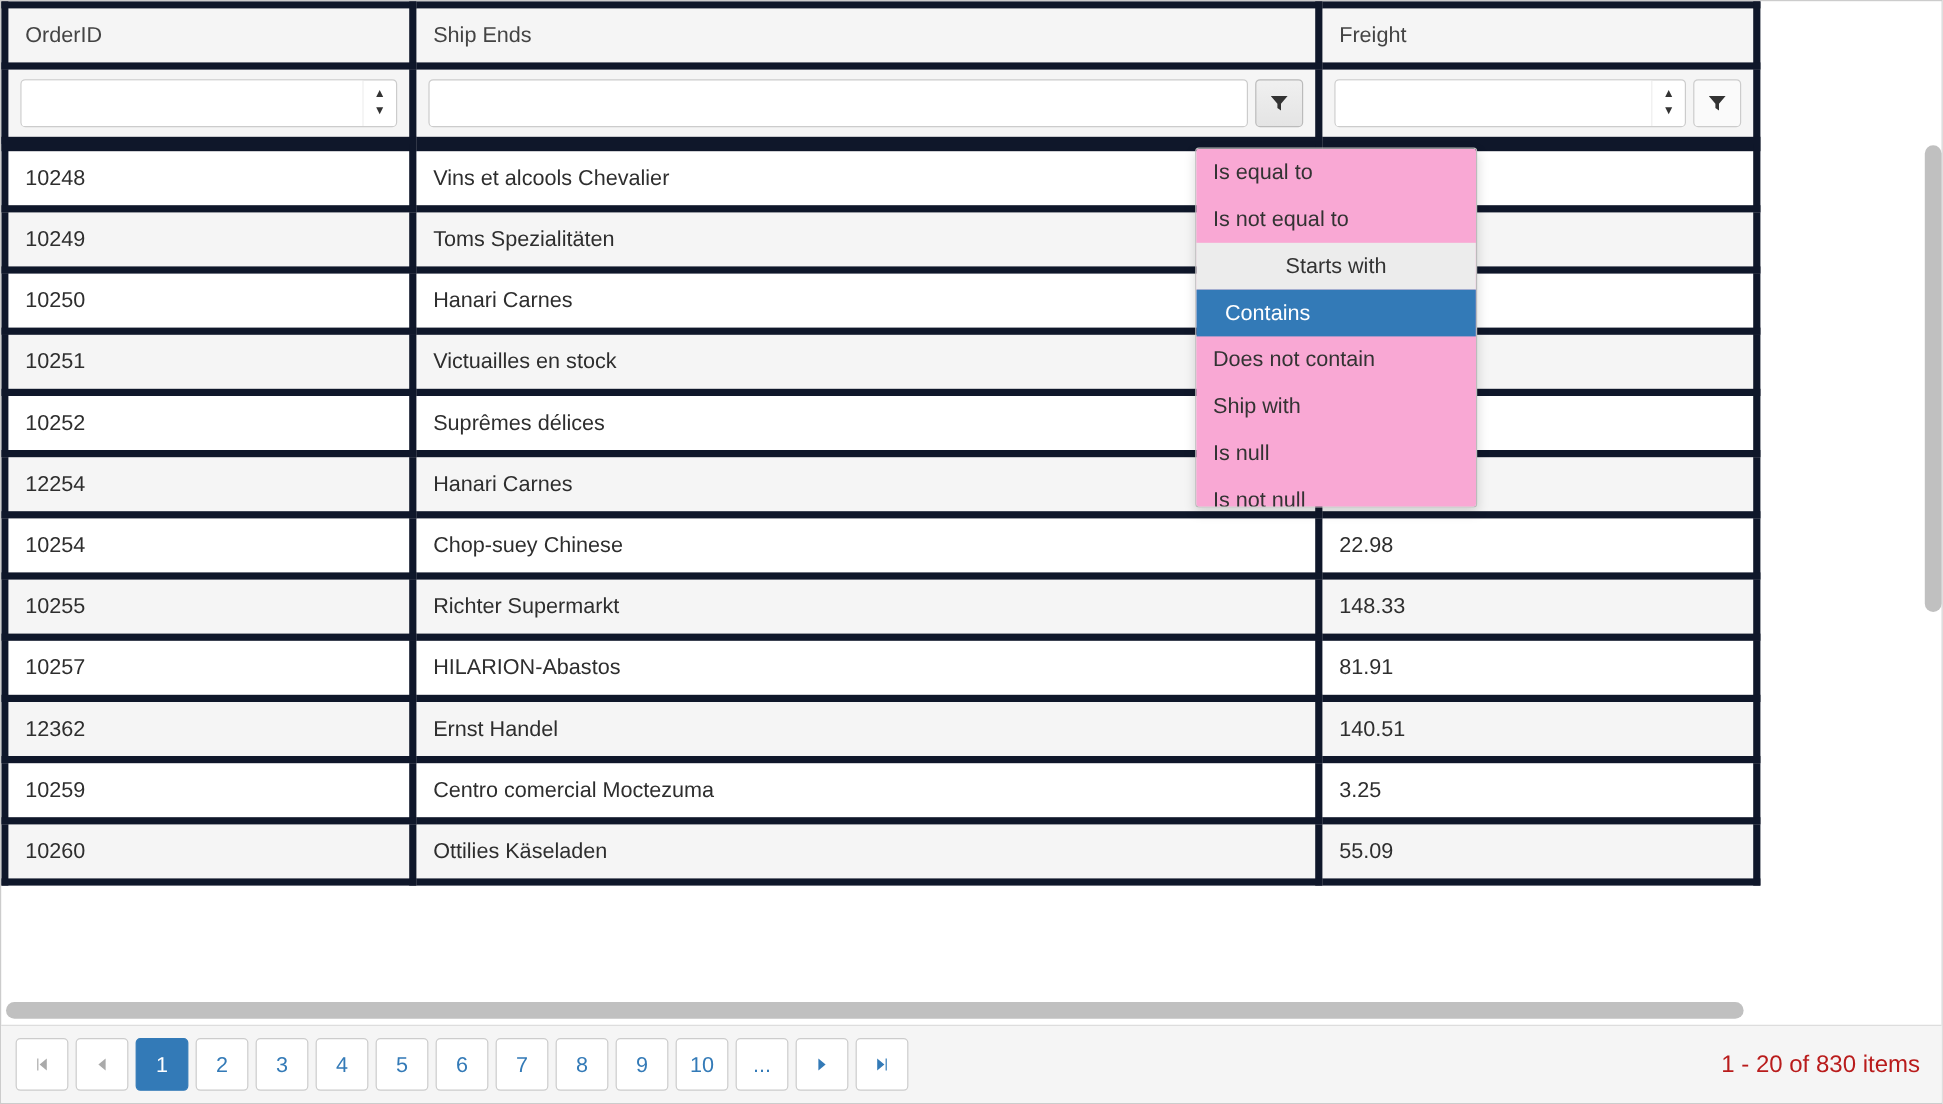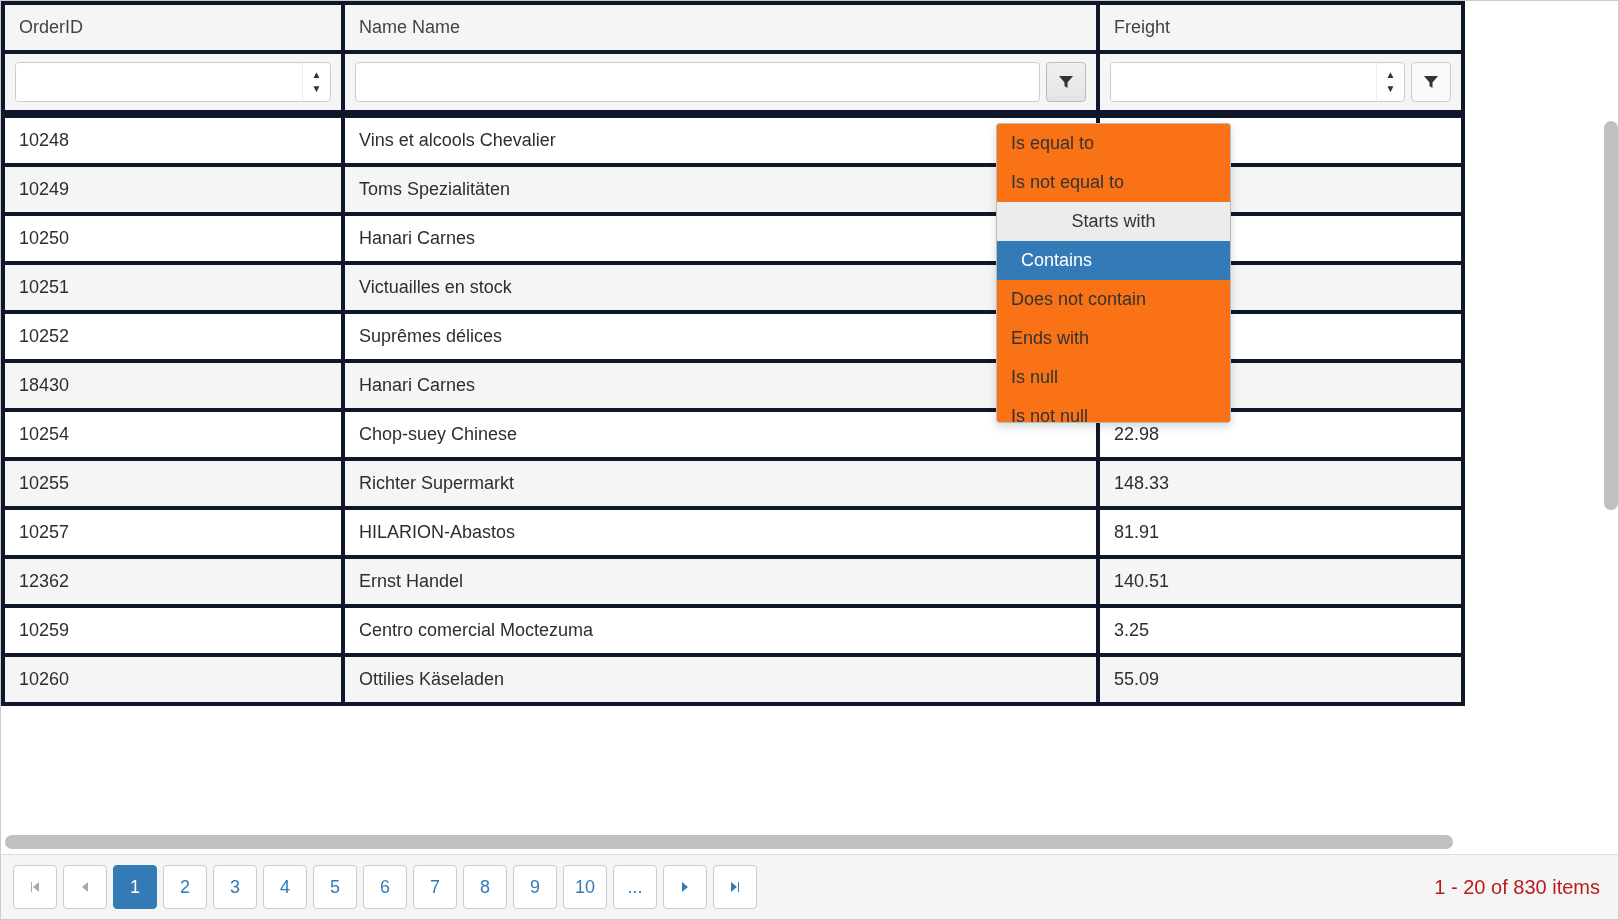--- a/index.html
+++ b/index.html
@@ -28,21 +28,21 @@
   }
   .grid-table {
     border-collapse: collapse;
     width: 1460px;
     table-layout: fixed;
   }
   col.col-orderid { width: 340px; }
   col.col-shipname { width: 755px; }
   col.col-freight { width: 365px; }
   th, td {
-    border: 4px solid #0f172a;
+    border: 6px solid #0f172a;
     padding: 12px 14px;
     text-align: left;
     font-weight: normal;
     overflow: hidden;
     text-overflow: ellipsis;
     white-space: nowrap;
   }
   thead th {
     background: #f5f5f5;
     color: #444;
@@ -123,21 +123,21 @@
     background: #f5f5f5;
   }
   tbody tr:nth-child(odd) td {
     background: #fff;
   }
   .dropdown-list {
     position: absolute;
     top: 122px;
     left: 995px;
     width: 235px;
-    background: #f97316;
+    background: #f9a8d4;
     border: 1px solid #bbb;
     border-radius: 3px 3px 3px 3px;
     box-shadow: 0 4px 10px rgba(0,0,0,0.15);
     z-index: 100;
     max-height: 300px;
     overflow-y: auto;
   }
   .dropdown-list::-webkit-scrollbar { width: 12px; }
   .dropdown-list::-webkit-scrollbar-track { background: #f0f0f0; border-radius: 6px;}
   .dropdown-list::-webkit-scrollbar-thumb { background: #bcbcbc; border-radius: 6px;}
@@ -246,21 +246,21 @@
   <div class="grid-scroll">
     <table class="grid-table">
       <colgroup>
         <col class="col-orderid">
           <col class="col-shipname">
           <col class="col-freight">
       </colgroup>
       <thead>
         <tr>
           <th>OrderID</th>
-          <th>Name Name</th>
+          <th>Ship Ends</th>
           <th>Freight</th>
         </tr>
         <tr class="filter-row">
           <th>
             <div class="filter-cell">
               <div class="num-input-wrap">
                 <input class="num-input" type="text" style="">
                 <div class="spinner">
                   <span class="arr">▲</span>
                   <span class="arr">▼</span>
@@ -325,21 +325,21 @@
               <td>10251</td>
               <td>Victuailles en stock</td>
               <td></td>
             </tr>
             <tr>
               <td>10252</td>
               <td>Suprêmes délices</td>
               <td></td>
             </tr>
             <tr>
-              <td>18430</td>
+              <td>12254</td>
               <td>Hanari Carnes</td>
               <td></td>
             </tr>
             <tr>
               <td>10254</td>
               <td>Chop-suey Chinese</td>
               <td>22.98</td>
             </tr>
             <tr>
               <td>10255</td>
@@ -378,21 +378,21 @@
   <div class="vscroll">
     <div class="vscroll-thumb"></div>
   </div>
 
   <div class="dropdown-list" id="dd">
       <div class="dd-item">Is equal to</div>
       <div class="dd-item">Is not equal to</div>
       <div class="dd-item hover">Starts with</div>
       <div class="dd-item selected">Contains</div>
       <div class="dd-item">Does not contain</div>
-      <div class="dd-item">Ends with</div>
+      <div class="dd-item">Ship with</div>
       <div class="dd-item">Is null</div>
       <div class="dd-item">Is not null</div>
     </div>
 
   <div class="pager">
     <div class="pager-left" id="pager-left">
         <span class="page-btn nav disabled">
           <svg viewBox="0 0 12 12">
             <path d="M2 1v10h1V1H2zm8 0L4 6l6 5V1z"></path>
           </svg>

